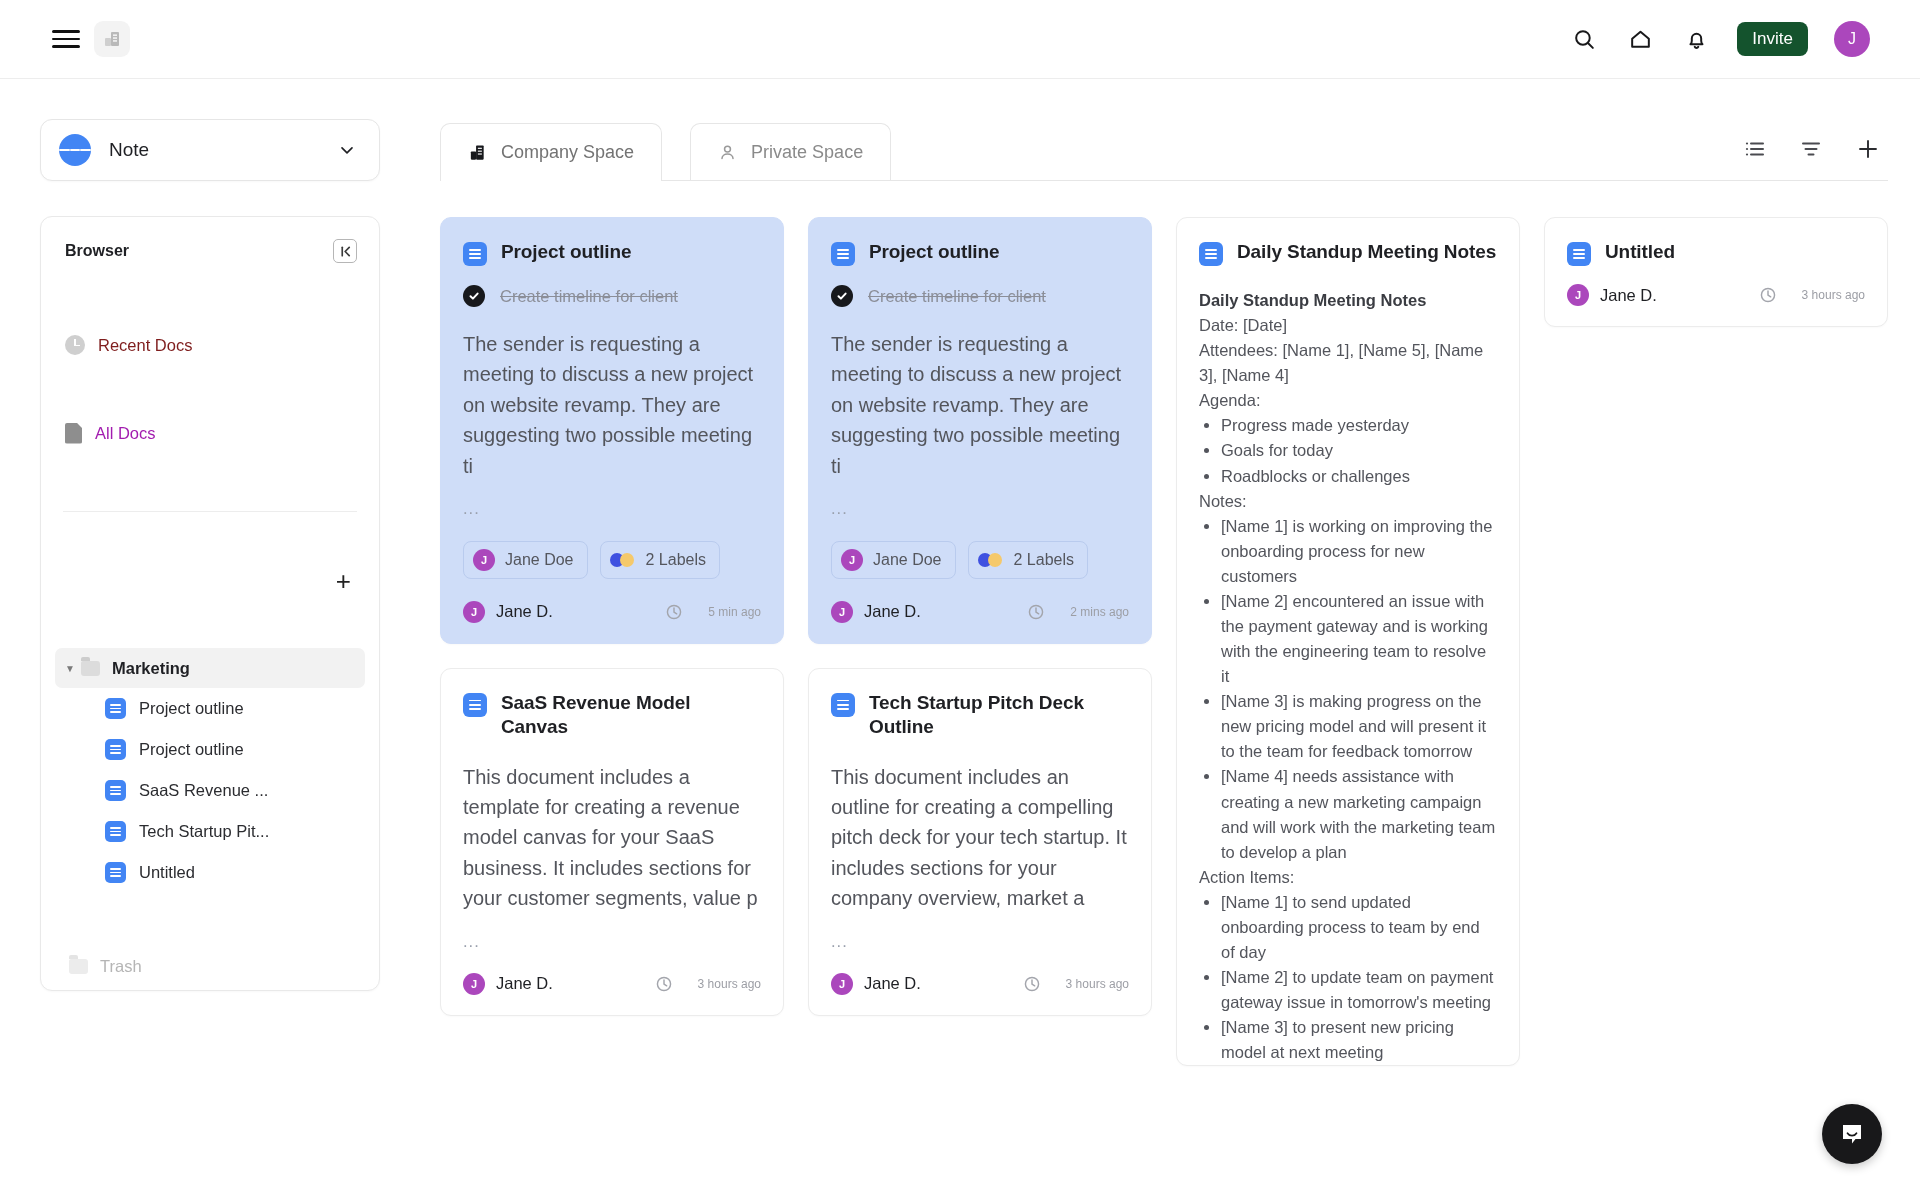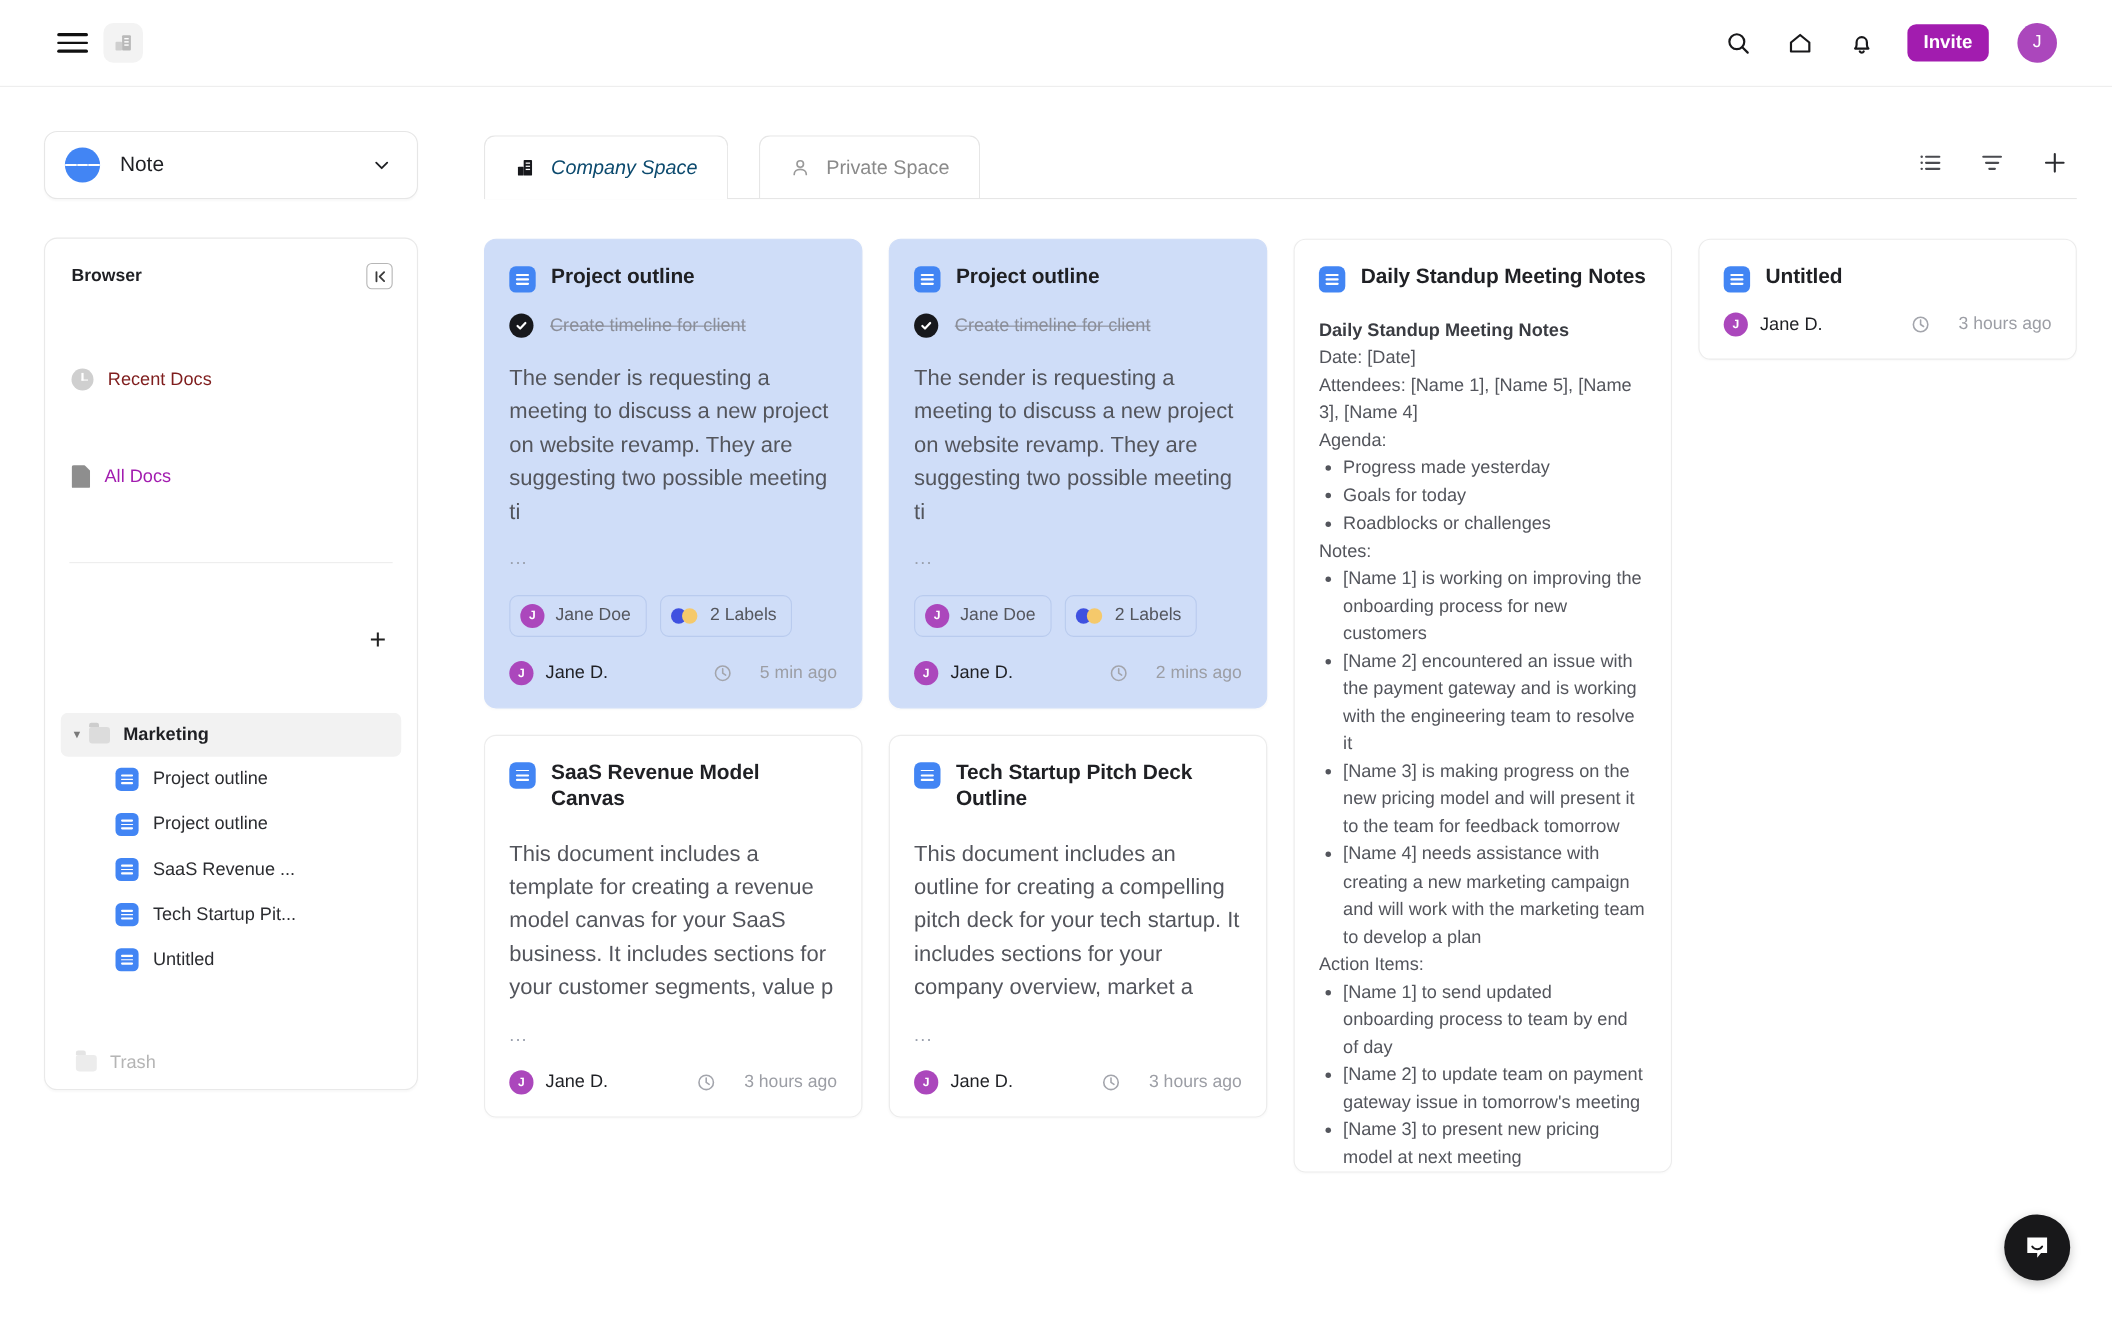--- a/index.html
+++ b/index.html
@@ -26,22 +26,22 @@
   .logo-chip {
     width: 36px; height: 36px; border-radius: 9px; background: #f3f3f3;
     display: flex; align-items: center; justify-content: center; cursor: pointer;
   }
   .tb-right {
     margin-left: auto; display: flex; align-items: center; gap: 26px;
     padding-right: 50px;
   }
   .icon-btn { width: 30px; height: 30px; display:flex; align-items:center; justify-content:center; cursor:pointer; }
   .invite-btn {
-    background: #a21caf; color: #fff; border-radius: 8px;
-    font-size: 17px; font-weight: 700; padding: 8px 15px 9px; cursor: pointer;
+    background: #14532d; color: #fff; border-radius: 8px;
+    font-size: 17px; font-weight: 400; padding: 8px 15px 9px; cursor: pointer;
     line-height: 1;
   }
   .avatar-lg {
     width: 36px; height: 36px; border-radius: 50%; background: #ab47bc;
     color: #fff; font-size: 16px; font-weight: 500;
     display:flex; align-items:center; justify-content:center; cursor:pointer;
   }
 
   
   .sidebar { position: absolute; left: 40px; top: 119px; width: 340px; }
@@ -104,21 +104,21 @@
   .trash-row .folder-ic::before { background:#e4e4e4; }
 
   
   .content { position: absolute; left: 440px; top: 119px; right: 32px; }
   .tabs-bar { display: flex; align-items: flex-end; height: 62px; position: relative; }
   .tab {
     display:flex; align-items:center; gap: 14px; height: 58px; padding: 0 27px;
     border: 1px solid #e6e6e6; border-bottom: none; border-radius: 10px 10px 0 0;
     font-size: 18px; cursor: pointer; background: #fff; color: #8a8a8a;
   }
-  .tab.active { color: #0c4a6e; font-weight: 500; border-color:#e6e6e6; z-index:2;font-style:italic; }
+  .tab.active { color: #737373; font-weight: 500; border-color:#e6e6e6; z-index:2; }
   .tab + .tab { margin-left: 28px; }
   .tabs-underline { position:absolute; left:0; right:0; bottom:0; height:1px; background:#e6e6e6; }
   .tab-actions { margin-left:auto; display:flex; align-items:center; gap: 34px; padding-bottom: 16px; padding-right: 8px; }
 
   .board { margin-top: 36px; display: flex; gap: 24px; align-items: flex-start; }
   .col { width: 350px; display:flex; flex-direction:column; gap: 24px; }
 
   .card {
     border: 1px solid #ececec; border-radius: 11px; background: #fff;
     padding: 22px 22px 20px; cursor: pointer; box-shadow: 0 1px 2px rgba(0,0,0,0.025);
@@ -143,21 +143,21 @@
     border-radius: 8px; padding: 7px 13px 7px 9px; font-size: 16px; color:#54565d; background: transparent; }
   .avatar-sm { width: 22px; height: 22px; border-radius: 50%; background:#ab47bc; color:#fff;
     font-size: 11px; font-weight: 600; display:flex; align-items:center; justify-content:center; flex:none; }
   .labeldots { position: relative; width: 26px; height: 16px; flex:none; }
   .labeldots i { position:absolute; width:14px; height:14px; border-radius:50%; top:1px; }
   .labeldots i:nth-child(1){ left:0; background:#3f51e0; }
   .labeldots i:nth-child(2){ left:10px; background:#f5c96b; }
 
   .card-foot { display:flex; align-items:center; margin-top: 22px; }
   .foot-user { display:flex; align-items:center; gap: 11px; font-size: 16.5px; color:#1f2024; }
-  .foot-time { margin-left:auto; display:flex; align-items:center; gap: 25px; font-size: 16px; color:#9c9ea5; }
+  .foot-time { margin-left:auto; display:flex; align-items:center; gap: 25px; font-size: 12px; color:#9c9ea5; }
 
   
   .note-card { padding-bottom: 0; overflow: hidden; max-height: 1010px; }
   .note-body { margin-top: 22px; font-size: 16.5px; line-height: 1.52; color:#53555c; }
   .note-body .b { font-weight: 700; color:#3a3c42; display:block; }
   .note-body ul { margin: 0 0 0 22px; }
   .note-body li { margin: 0; }
 
   
   .chat-fab { position: absolute; right: 38px; bottom: 36px; width: 60px; height: 60px;

